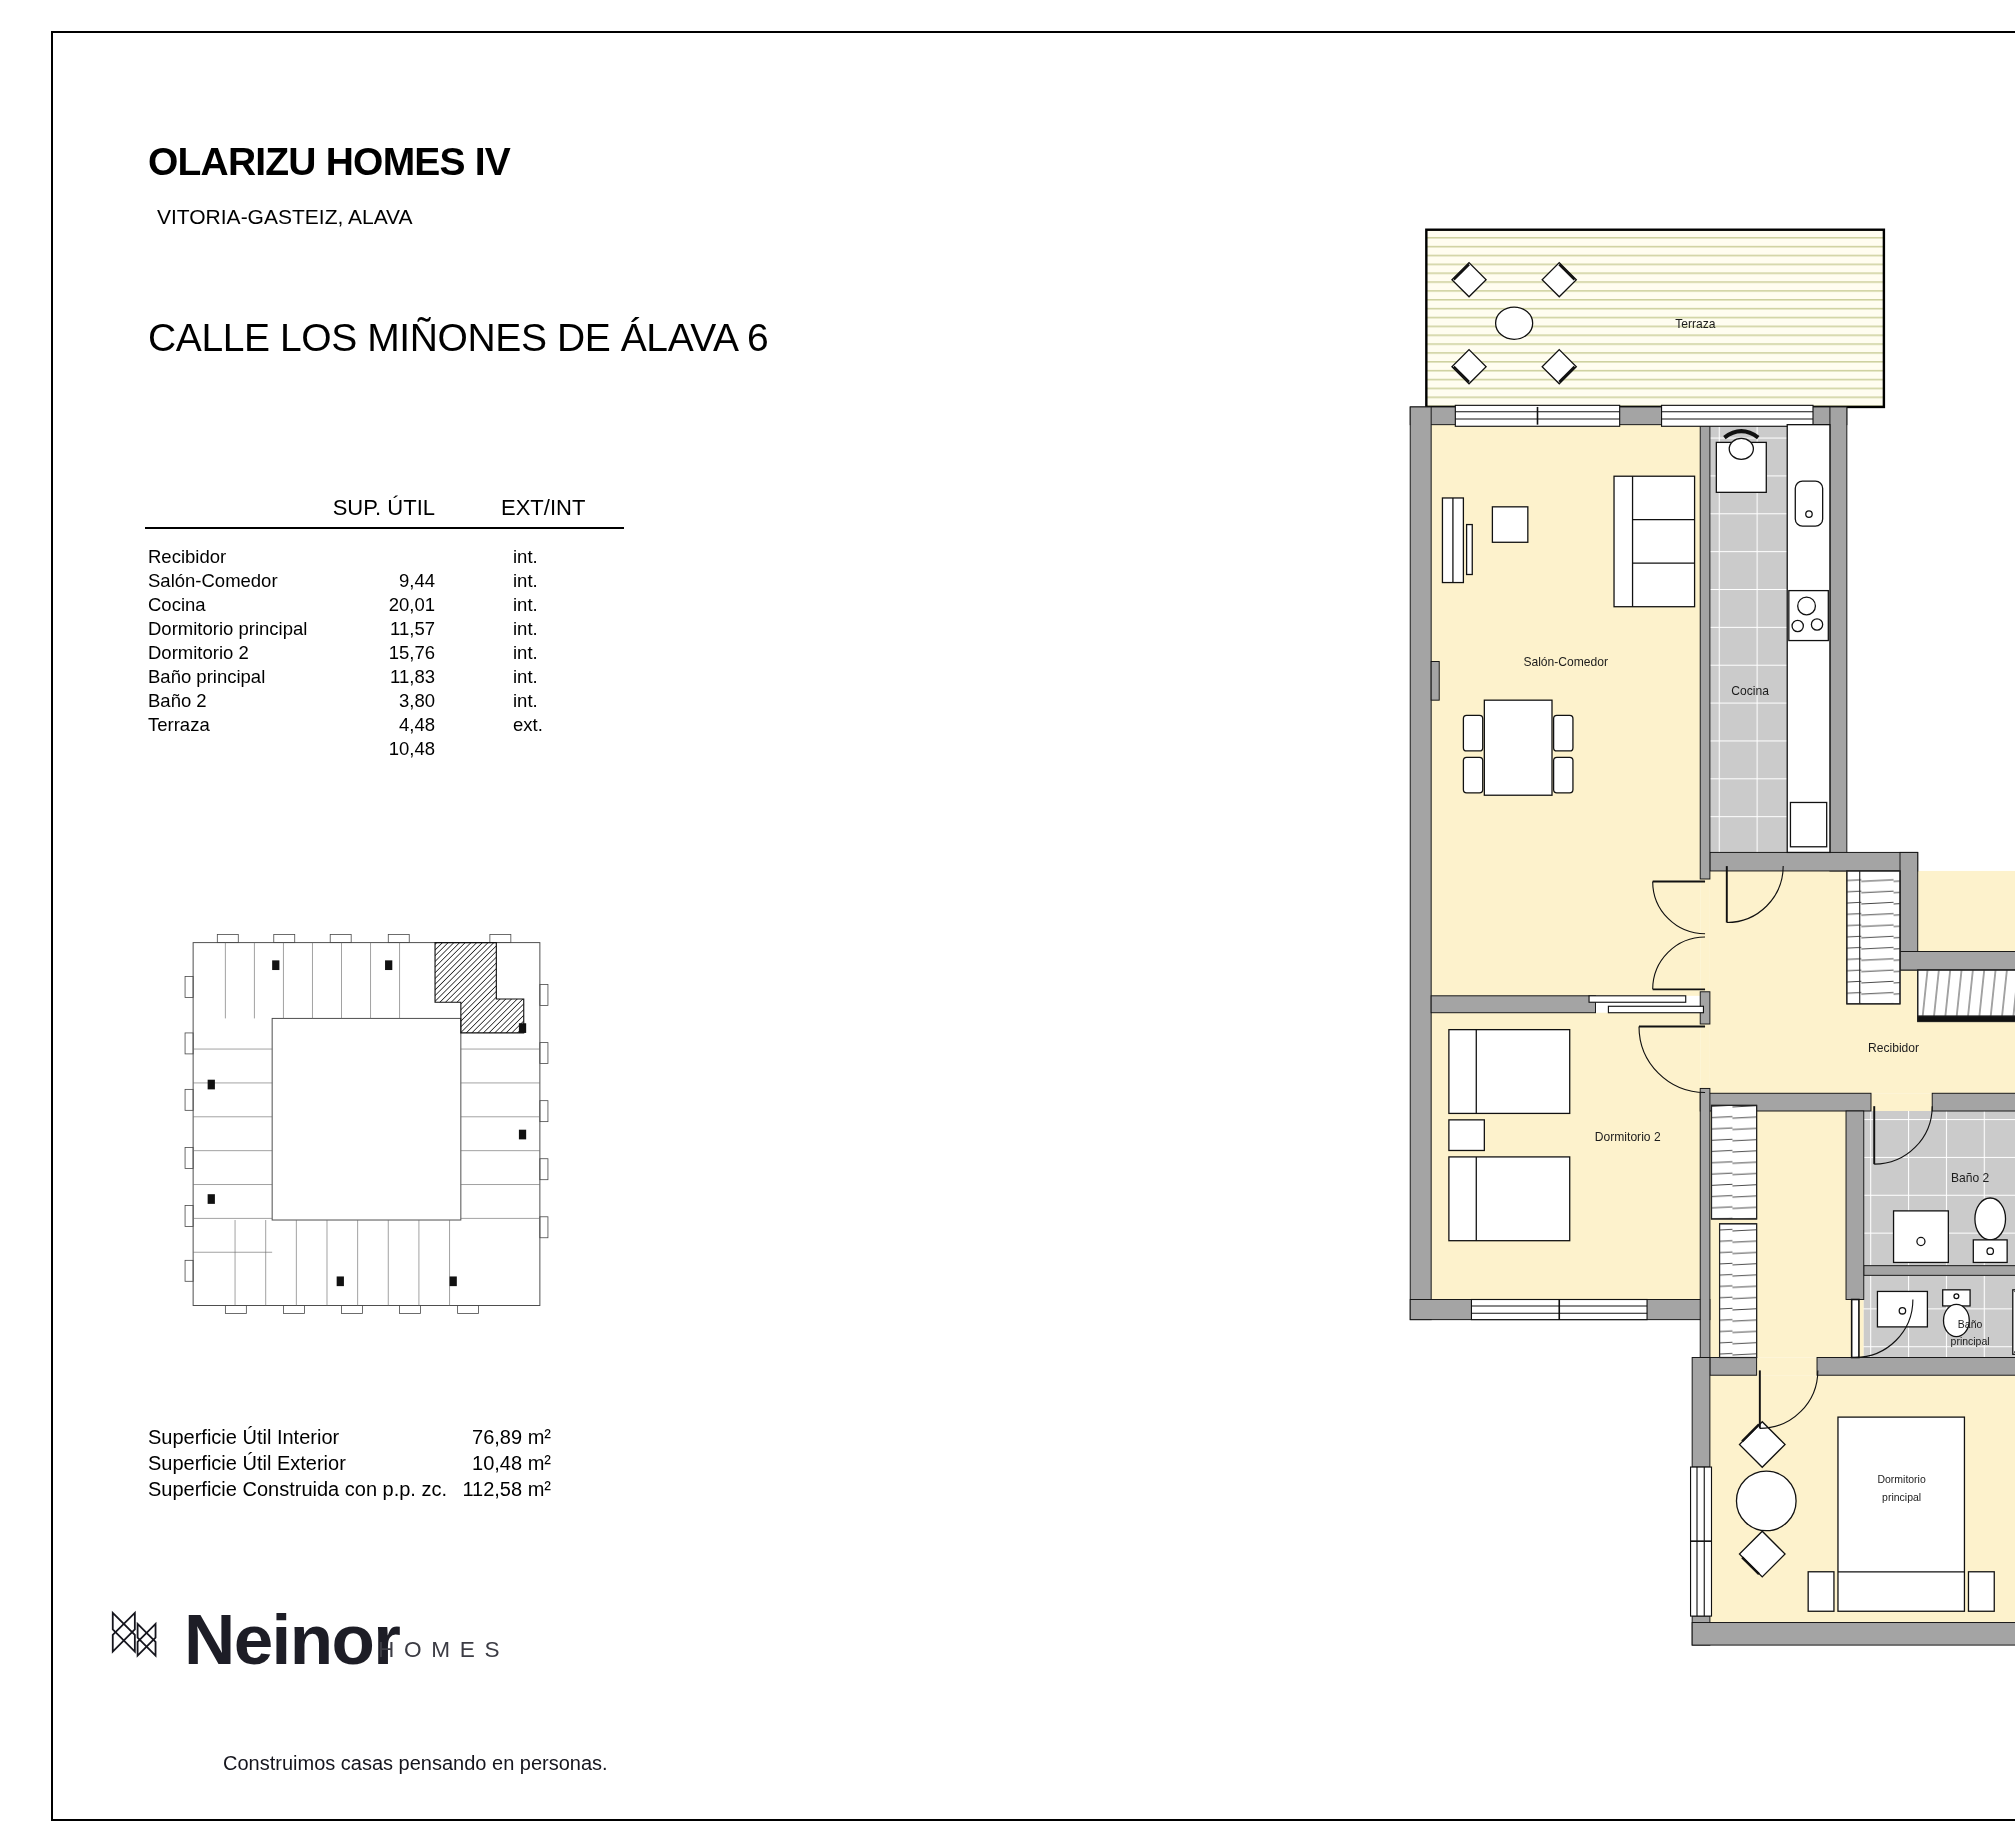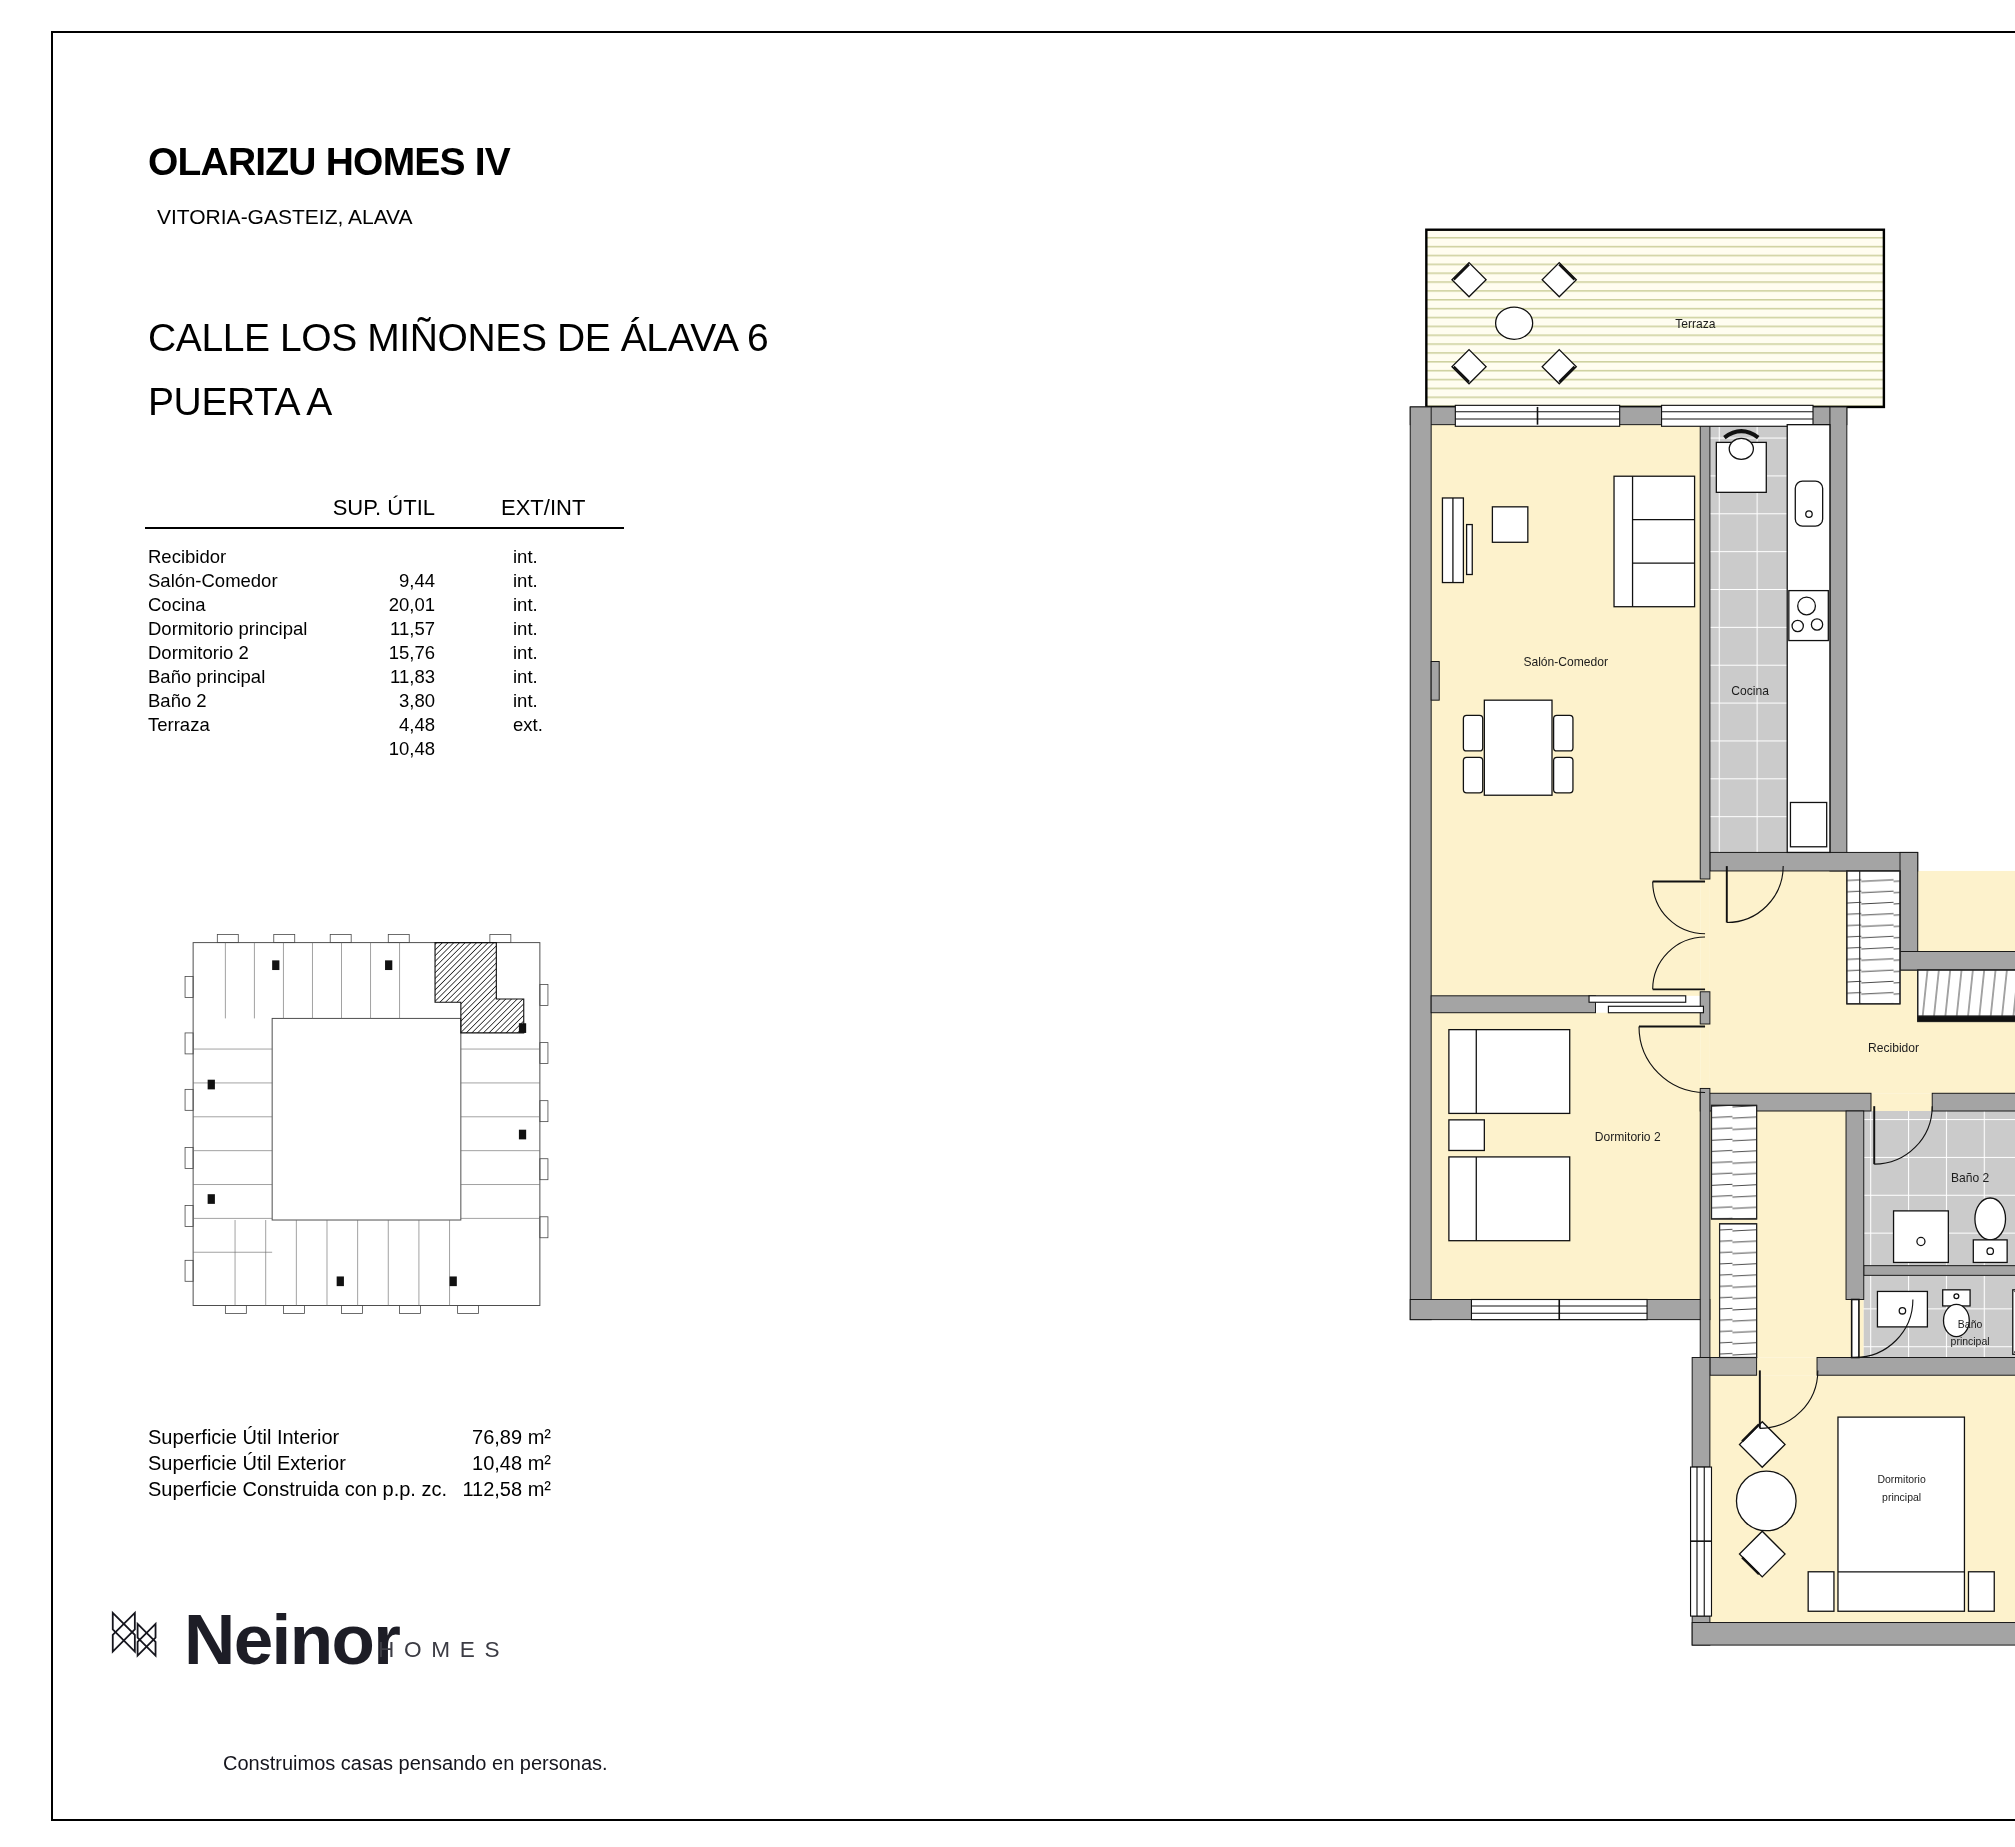--- a/index.html
+++ b/index.html
@@ -30,21 +30,20 @@
 </head>
 <body>
 
 <div class="abs page-border"></div>
 
 <div class="abs project-title">OLARIZU HOMES IV</div>
 <div class="abs project-location">VITORIA-GASTEIZ, ALAVA</div>
 
 <div class="abs address">
   <div>CALLE LOS MIÑONES DE ÁLAVA 6</div>
-  <div>PUERTA A</div>
 </div>
 
 <div class="abs tbl-header">
   <span class="sup">SUP. ÚTIL</span>
   <span class="ext">EXT/INT</span>
 </div>
 <div class="abs tbl-rule"></div>
 
 <div class="abs areas">
   <div class="arow">

